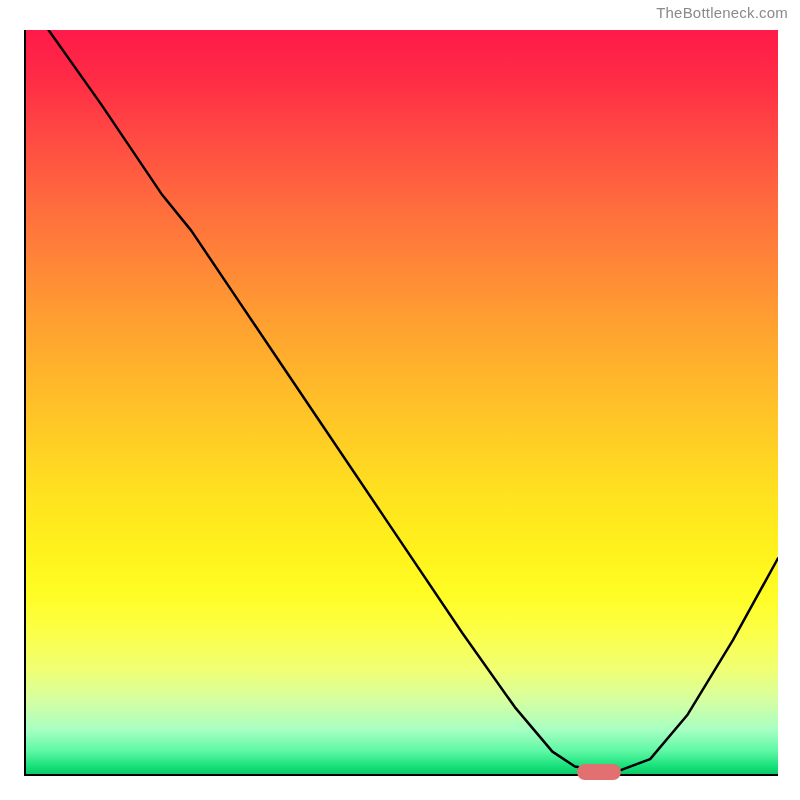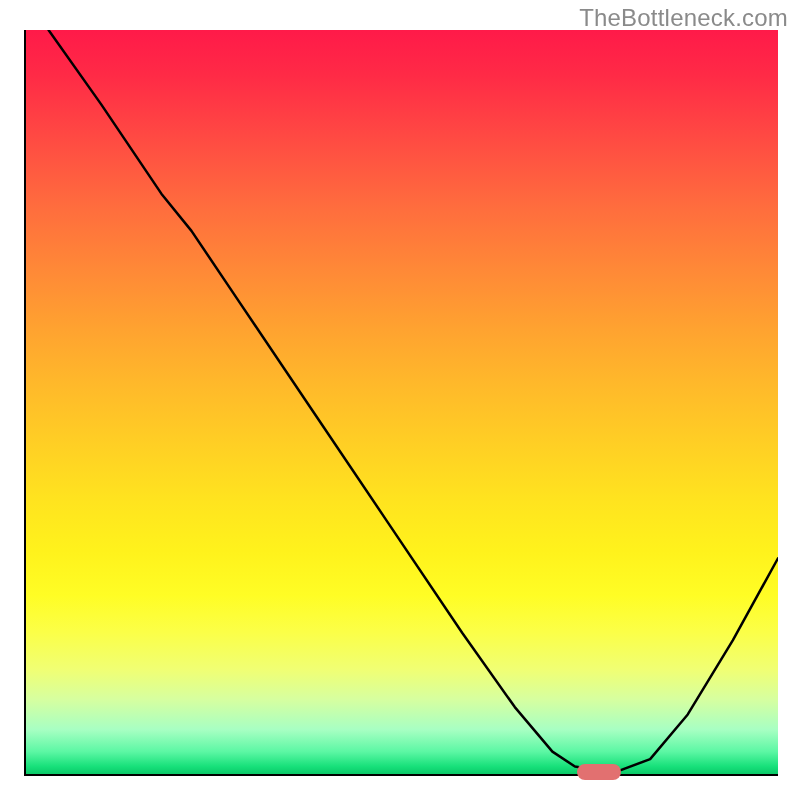--- a/index.html
+++ b/index.html
@@ -9,21 +9,21 @@
     background: #ffffff;
     font-family: Arial, sans-serif;
     position: relative;
     overflow: hidden;
   }
   .attribution {
     position: absolute;
     top: 4px;
     right: 12px;
     color: #8a8a8a;
-    font-size: 24px;
+    font-size: 15px;
     font-weight: 500;
     letter-spacing: 0.2px;
     z-index: 10;
     margin-left: 42px;
   }
   .plot-area {
     position: absolute;
     left: 24px;
     top: 30px;
     width: 754px;

